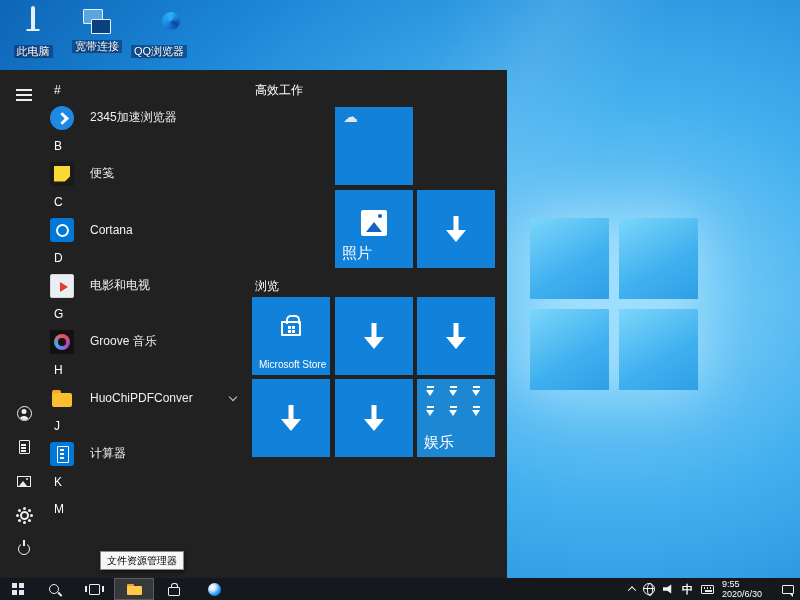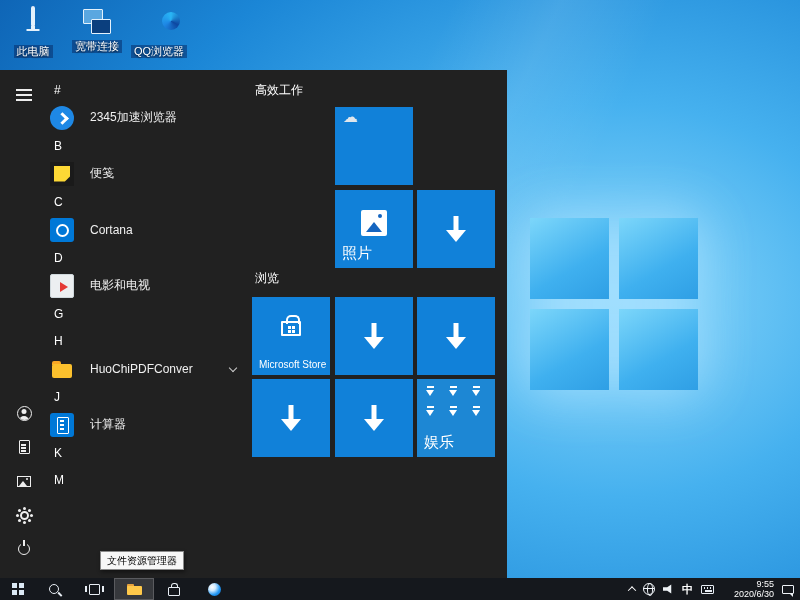--- a/index.html
+++ b/index.html
@@ -148,21 +148,21 @@
   .ic-globe{width:12px;height:12px;border:1.25px solid #f0f4f8;border-radius:50%;position:relative;}
   .ic-globe::before{content:"";position:absolute;top:-1px;left:2.5px;width:4.5px;height:11px;border:1px solid #f0f4f8;border-radius:50%;}
   .ic-globe::after{content:"";position:absolute;top:4.2px;left:-1px;width:11px;height:1.25px;background:#f0f4f8;}
   .ic-speaker{width:11px;height:10px;background:#eef2f6;
     clip-path:polygon(0 32%,38% 32%,75% 4%,75% 96%,38% 68%,0 68%);}
   .ime{font-size:11px;font-weight:bold;}
   .ic-kbd{width:13px;height:9px;border:1px solid #e8eef4;border-radius:1px;position:relative;}
   .ic-kbd::before{content:"";position:absolute;top:1.5px;left:1.5px;width:1.5px;height:1.5px;background:#e8eef4;
     box-shadow:3px 0 #e8eef4,6px 0 #e8eef4,9px 0 #e8eef4;}
   .ic-kbd::after{content:"";position:absolute;bottom:1px;left:2.5px;width:7px;height:1.5px;background:#e8eef4;}
-  .tray-clock{background:none;border:none;color:#fff;display:flex;flex-direction:column;align-items:flex-end;justify-content:center;
+  .tray-clock{background:none;border:none;color:#fff;display:flex;flex-direction:column;align-items:flex-start;justify-content:center;
     font-size:9px;line-height:10px;width:52px;cursor:pointer;font-family:"Liberation Sans","DejaVu Sans",sans-serif;}
   .ic-action{width:12px;height:9px;border:1.5px solid #eef2f6;border-radius:1px;position:relative;}
   .ic-action::after{content:"";position:absolute;bottom:-4.5px;right:0px;width:0;height:0;
     border-top:4px solid #eef2f6;border-left:4px solid transparent;}
 </style>
 </head>
 <body>
 
 <div class="screen">
 
@@ -230,20 +230,24 @@
         <span class="app-label">Cortana</span>
       </div>
 
       <div class="letter">D</div>
       <div class="app-row">
         <span class="app-ico ico-movies"></span>
         <span class="app-label">电影和电视</span>
       </div>
 
       <div class="letter">G</div>
+      <div class="app-row">
+        <span class="app-ico ico-groove"></span>
+        <span class="app-label">Groove 音乐</span>
+      </div>
 
       <div class="letter">H</div>
       <div class="app-row">
         <span class="app-ico ico-pdf"></span>
         <span class="app-label">HuoChiPDFConver</span>
         <span class="chevron-down"></span>
       </div>
 
       <div class="letter">J</div>
       <div class="app-row">
@@ -263,21 +267,21 @@
         <span class="tile-cloud">☁</span>
       </div>
       <div class="tile" style="left:335px;top:120px">
         <span class="ico-photos"></span>
         <span class="tile-label">照片</span>
       </div>
       <div class="tile" style="left:417px;top:120px">
         <span class="dl-arrow"></span>
       </div>
 
-      <div class="tile-group-title" style="left:255px;top:200px">浏览</div>
+      <div class="tile-group-title" style="left:255px;top:208px">浏览</div>
 
       <div class="tile" style="left:252px;top:227px">
         <span class="ico-store"></span>
         <span class="tile-label small">Microsoft Store</span>
       </div>
       <div class="tile" style="left:335px;top:227px">
         <span class="dl-arrow"></span>
       </div>
       <div class="tile" style="left:417px;top:227px">
         <span class="dl-arrow"></span>

